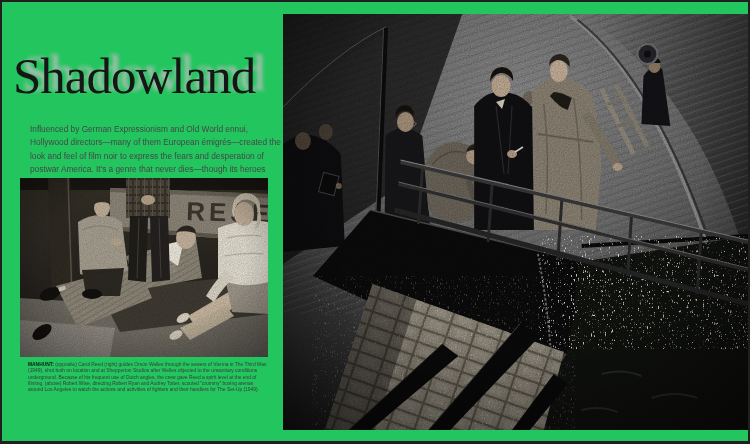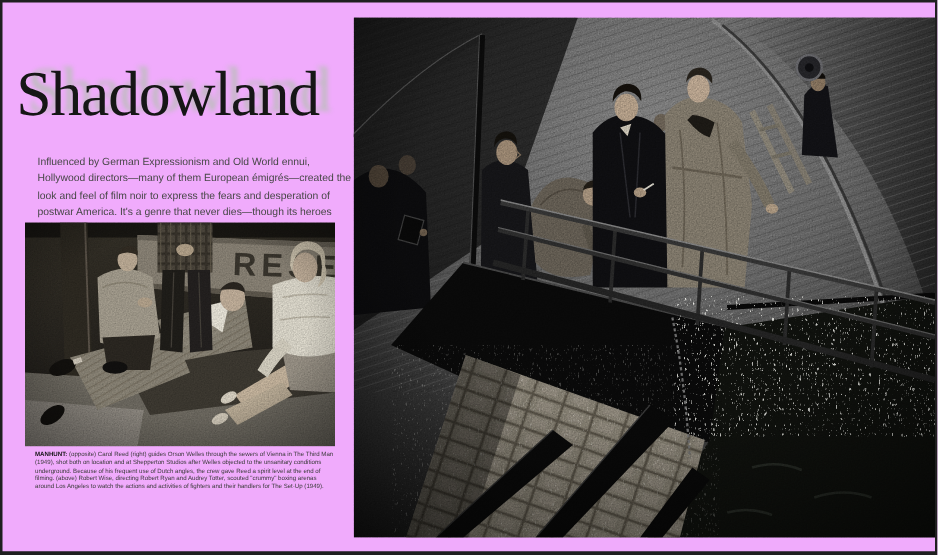--- a/index.html
+++ b/index.html
@@ -1,21 +1,21 @@
 <!DOCTYPE html>
 <html><head>
 <meta charset="utf-8">
 <style>
   html,body { margin:0; padding:0; background:#e8e8e8; }
   * { box-sizing:border-box; }
   .spread {
     position:relative;
     width:750px; height:444px;
     margin:0 auto;
-    background:#f0abfc;
+    background:#22c55e;
     border:2px solid #1f1f1f;
     border-bottom-width:3px;
     overflow:hidden;
     font-family:"Liberation Sans", sans-serif;
   }
   .chapter-title {
     position:absolute; left:11px; top:46px;
     margin:0;
     font-family:"Liberation Serif","DejaVu Serif",serif;
     font-weight:400;

